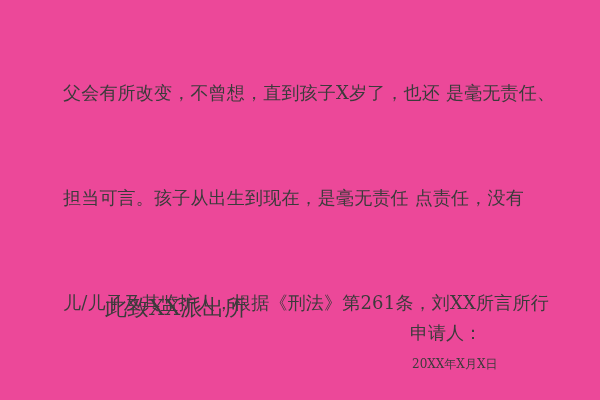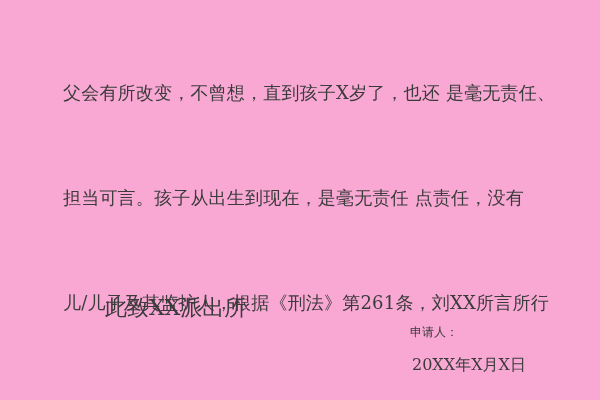--- a/index.html
+++ b/index.html
@@ -4,21 +4,21 @@
 <style>
   html, body {
     margin: 0;
     padding: 0;
     background: #ffffff;
   }
   .page {
     position: relative;
     width: 600px;
     height: 400px;
-    background: #f9a8d4;
+    background: #ec4899;
     overflow: hidden;
     font-family: "DejaVu Serif", "Liberation Serif", serif;
     color: #3b3b3b;
     
     filter: blur(0.3px);
   }
   .body-text {
     position: absolute;
     left: 63px;
     top: 5px;
@@ -36,29 +36,29 @@
     left: 105px;
     top: 290px;
     font-size: 22px;
     line-height: 35px;
     white-space: pre;
   }
   .signature-label {
     position: absolute;
     left: 410px;
     top: 315px;
-    font-size: 12px;
+    font-size: 18px;
     line-height: 35px;
     white-space: pre;
   }
   .date-line {
     position: absolute;
     left: 412px;
     top: 347px;
-    font-size: 16px;
+    font-size: 12px;
     line-height: 35px;
     white-space: pre;
     text-align: center;
   }
 </style>
 </head>
 <body>
 
 <div class="page">
 

